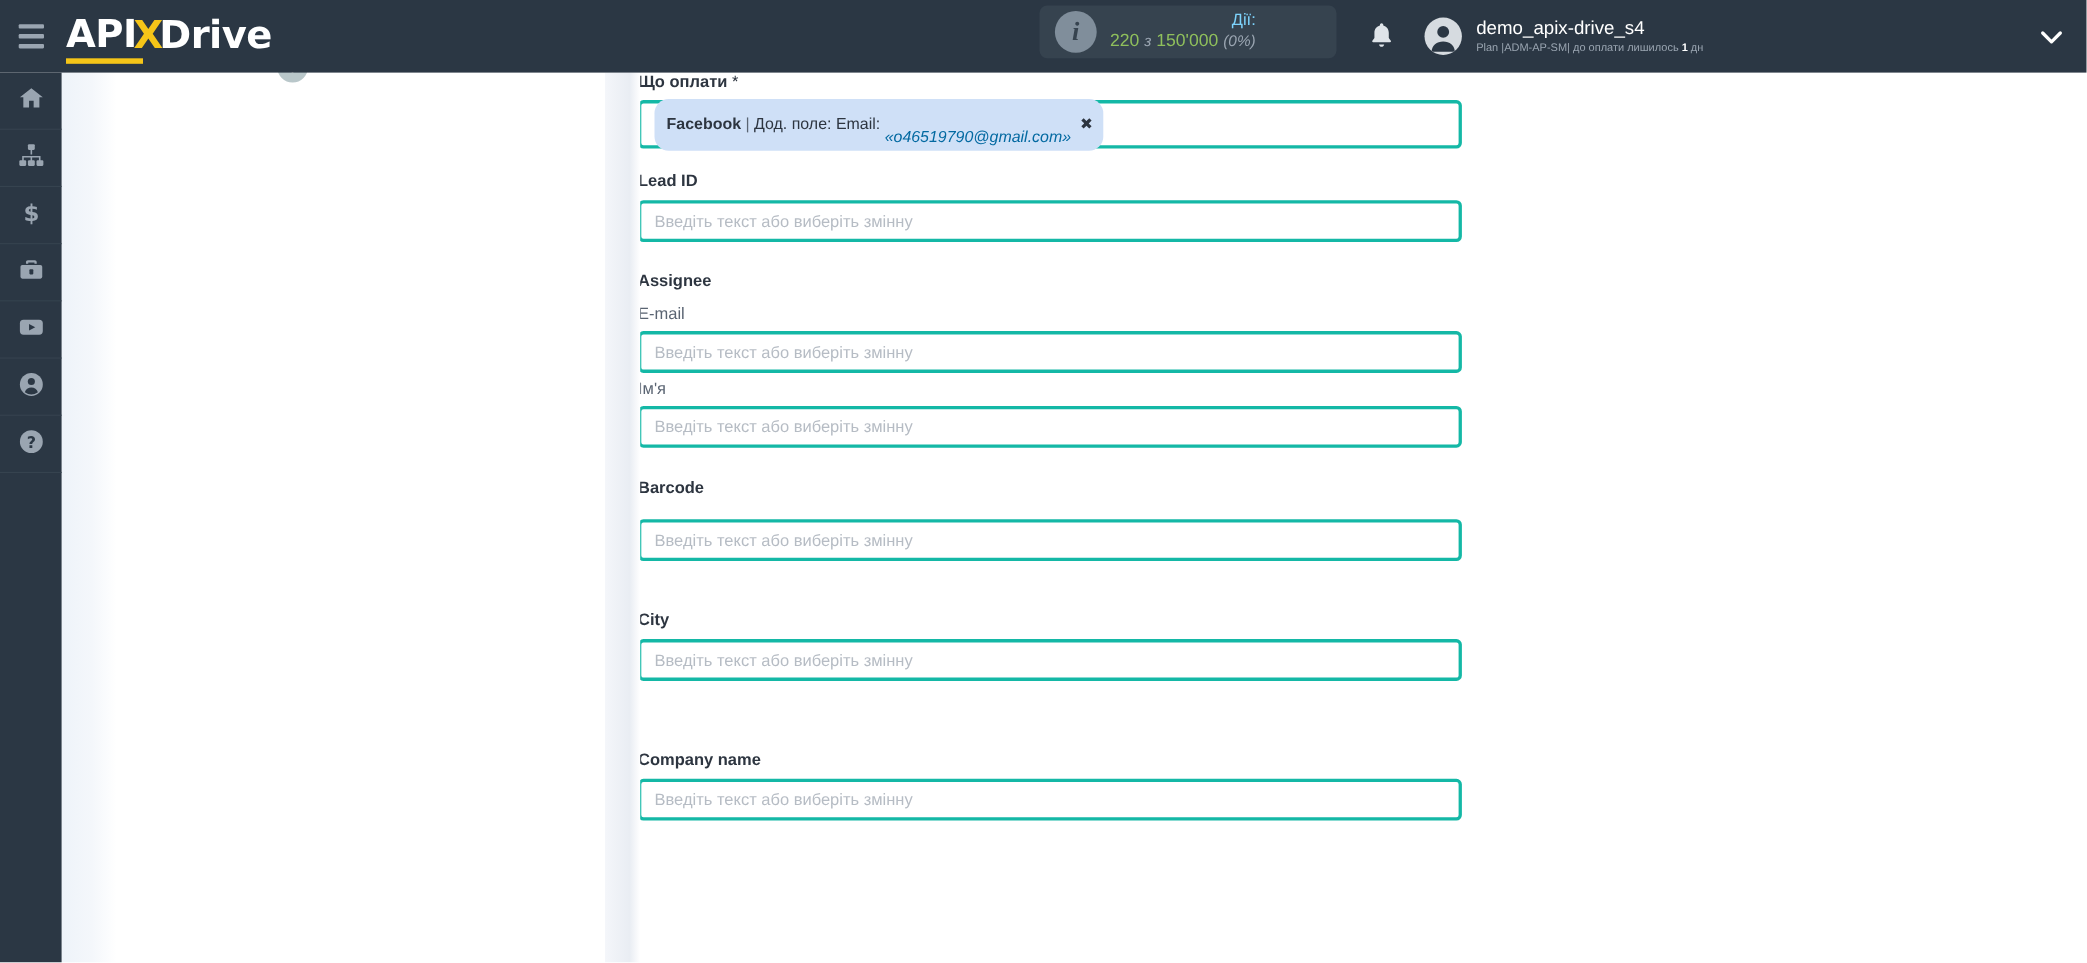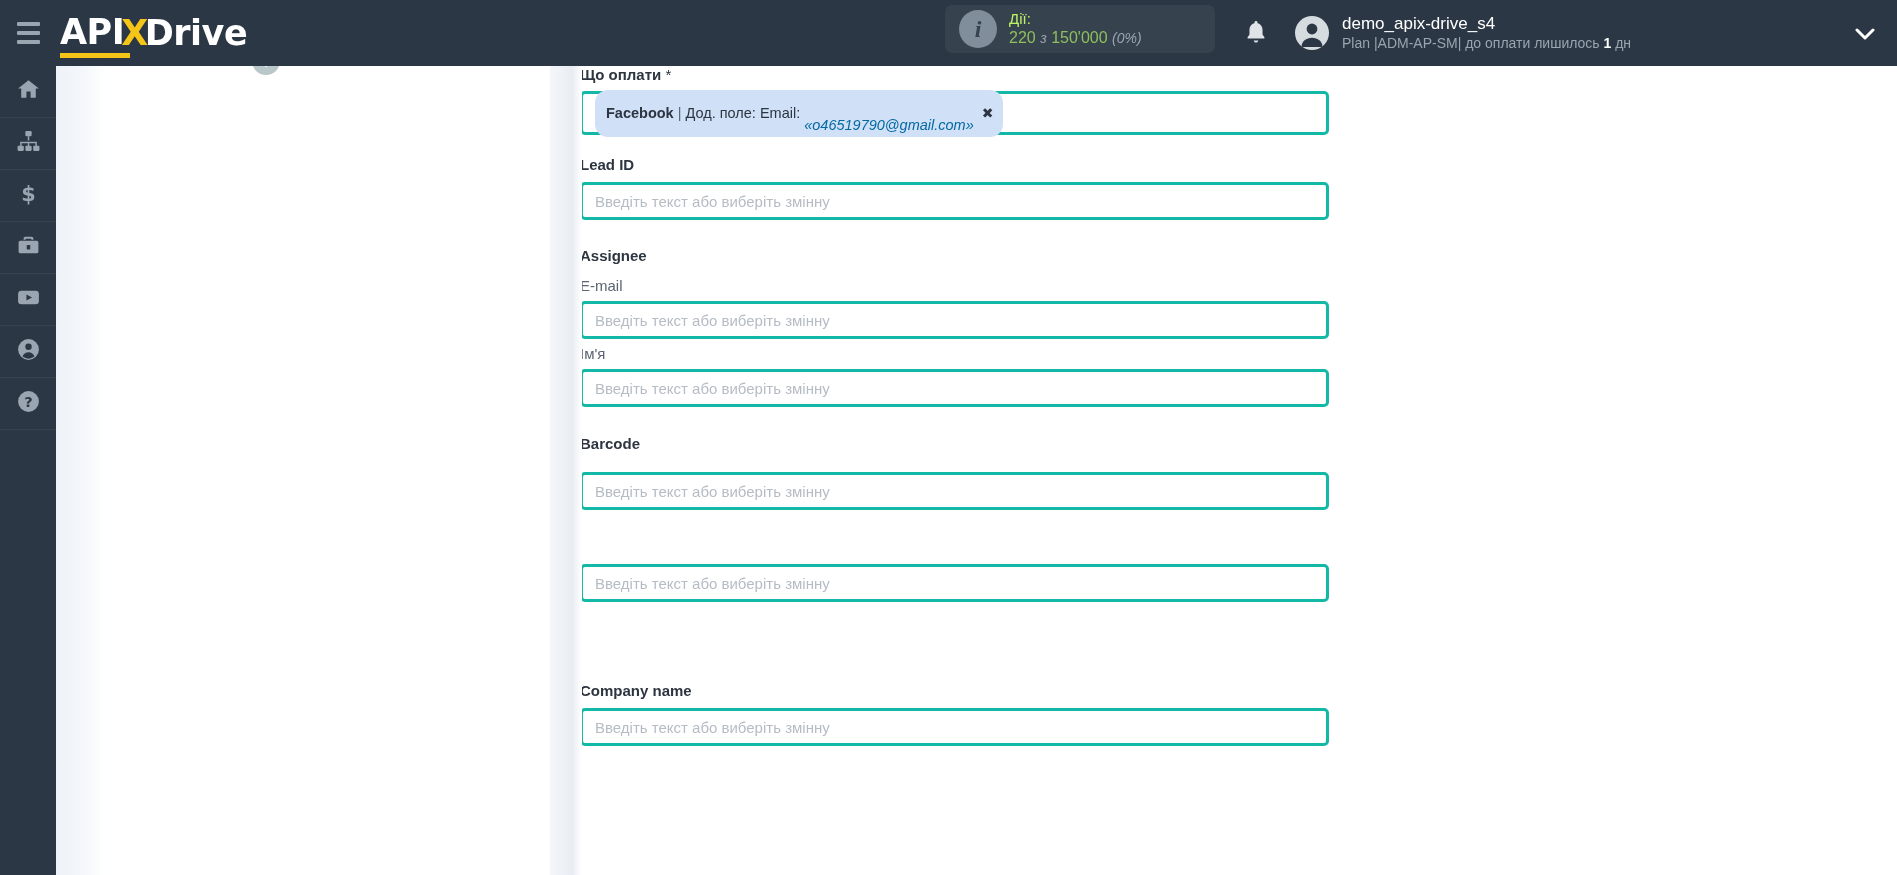--- a/index.html
+++ b/index.html
@@ -57,41 +57,41 @@
   }
   .info-circle {
     width: 38px; height: 38px; border-radius: 50%;
     background: #808e9b; color: #36434f;
     display:flex; align-items:center; justify-content:center;
     font-size: 24px; font-weight: bold; font-style: italic;
     font-family: "Liberation Serif", serif;
     flex: 0 0 auto;
   }
   .actions-text { margin-left: 12px; line-height: 1.25; }
-  .actions-title { color: #bef264; font-size: 15px; }
+  .actions-title { color: #7dd3fc; font-size: 15px; text-align: right; }
   .actions-count { font-size: 16px; color: #8fbf5c; }
   .actions-count .sep { color:#9aa5b1; font-style: italic; font-size: 14px; }
   .actions-count .pct { color:#9aa5b1; font-style: italic; font-size: 14px; }
 
   .bell { position: absolute; left: 1237px; top: 14px; width: 38px; height: 38px; cursor: pointer; }
   .bell svg { width: 28px; height: 28px; display:block; margin: 4px auto; }
 
   .avatar-circle {
     width: 34px; height: 34px; border-radius: 50%;
     background: #d6dbe0; display:flex; align-items:center; justify-content:center;
     overflow:hidden; flex: 0 0 auto;
   }
   .avatar-circle svg { width: 34px; height: 34px; }
 
   .account {
     position: absolute; left: 1295px; top: 0; height: 66px;
     display: flex; align-items: center; gap: 13px; cursor: pointer;
   }
   .acct-name { color:#ffffff; font-size: 17px; line-height: 1.2; }
-  .acct-plan { color:#9aa5b1; font-size: 14px; line-height: 1.3; }
+  .acct-plan { color:#9aa5b1; font-size: 10px; line-height: 1.3; }
   .acct-plan b { color:#ffffff; }
   .chev {
     position: absolute; left: 1855px; top: 22px;
     color: #ffffff; font-size: 20px; cursor: pointer;
     font-family: "DejaVu Sans", sans-serif;
   }
 
   
   .rail {
     position: absolute; top: 66px; left: 0;
@@ -367,20 +367,21 @@
         <div class="label-strong">Barcode</div>
       </div>
 
       <div class="field-block" style="top:399px;">
         <div class="input" style="margin-top:7px;">
           <span>Введіть текст або виберіть змінну</span>
         </div>
       </div>
 
       <div class="field-block" style="top:489px;">
+        <div class="label-strong">City</div>
         <div class="input" style="margin-top:9px;">
           <span>Введіть текст або виберіть змінну</span>
         </div>
       </div>
 
       <div class="field-block" style="top:579px;margin-top:37px;">
         <div class="label-strong">Company name</div>
         <div class="input" style="margin-top:9px;">
           <span>Введіть текст або виберіть змінну</span>
         </div>

